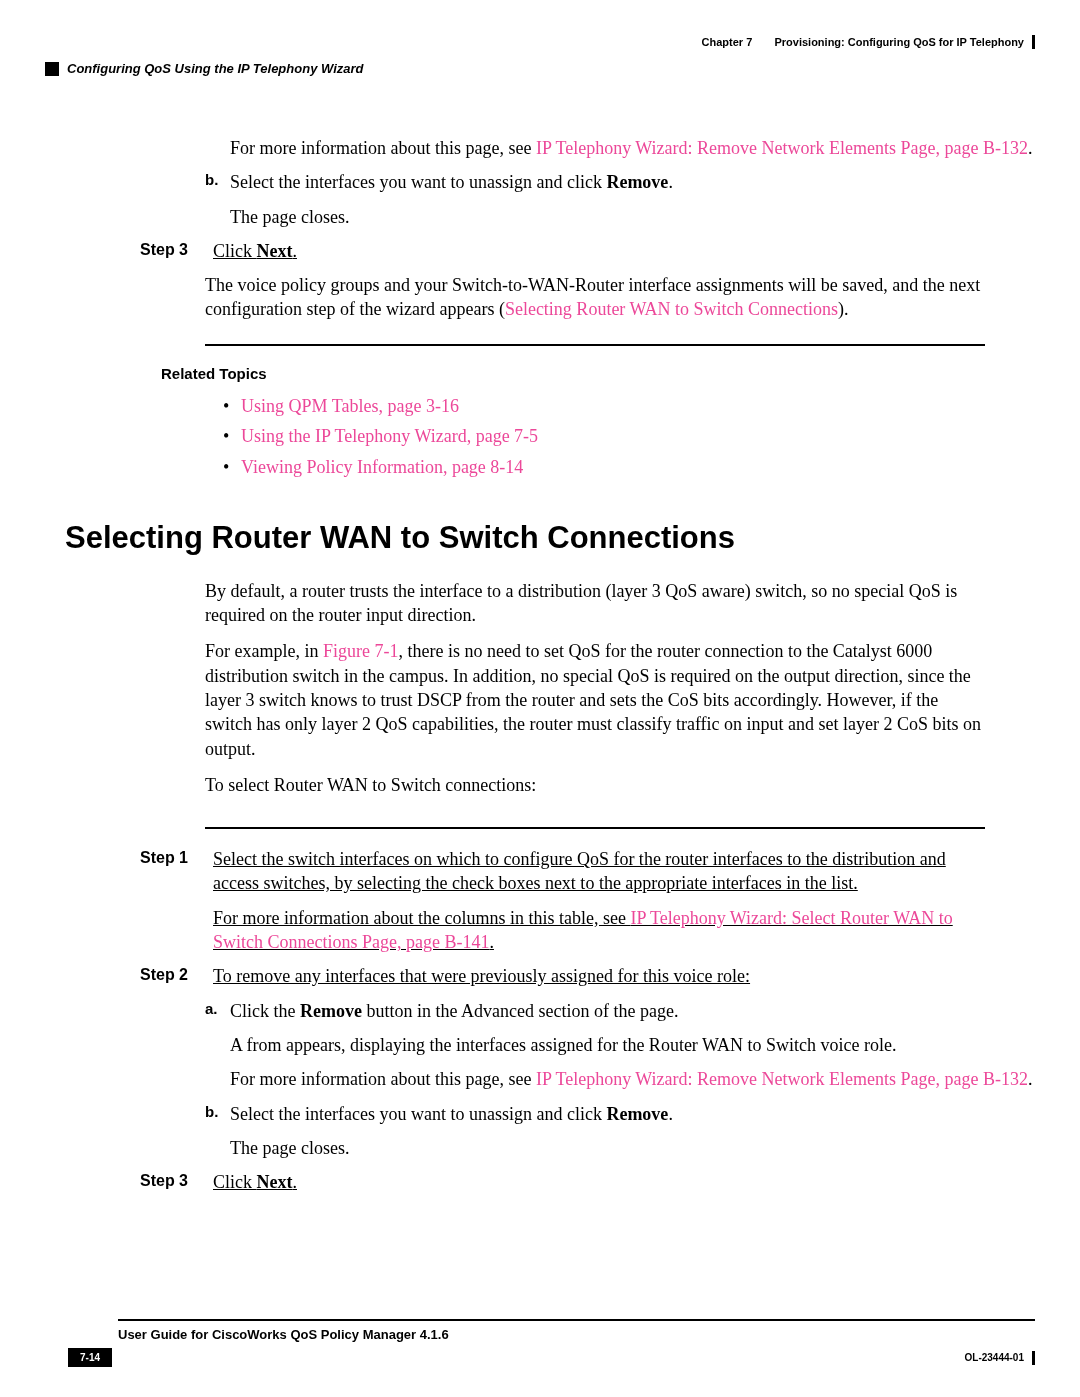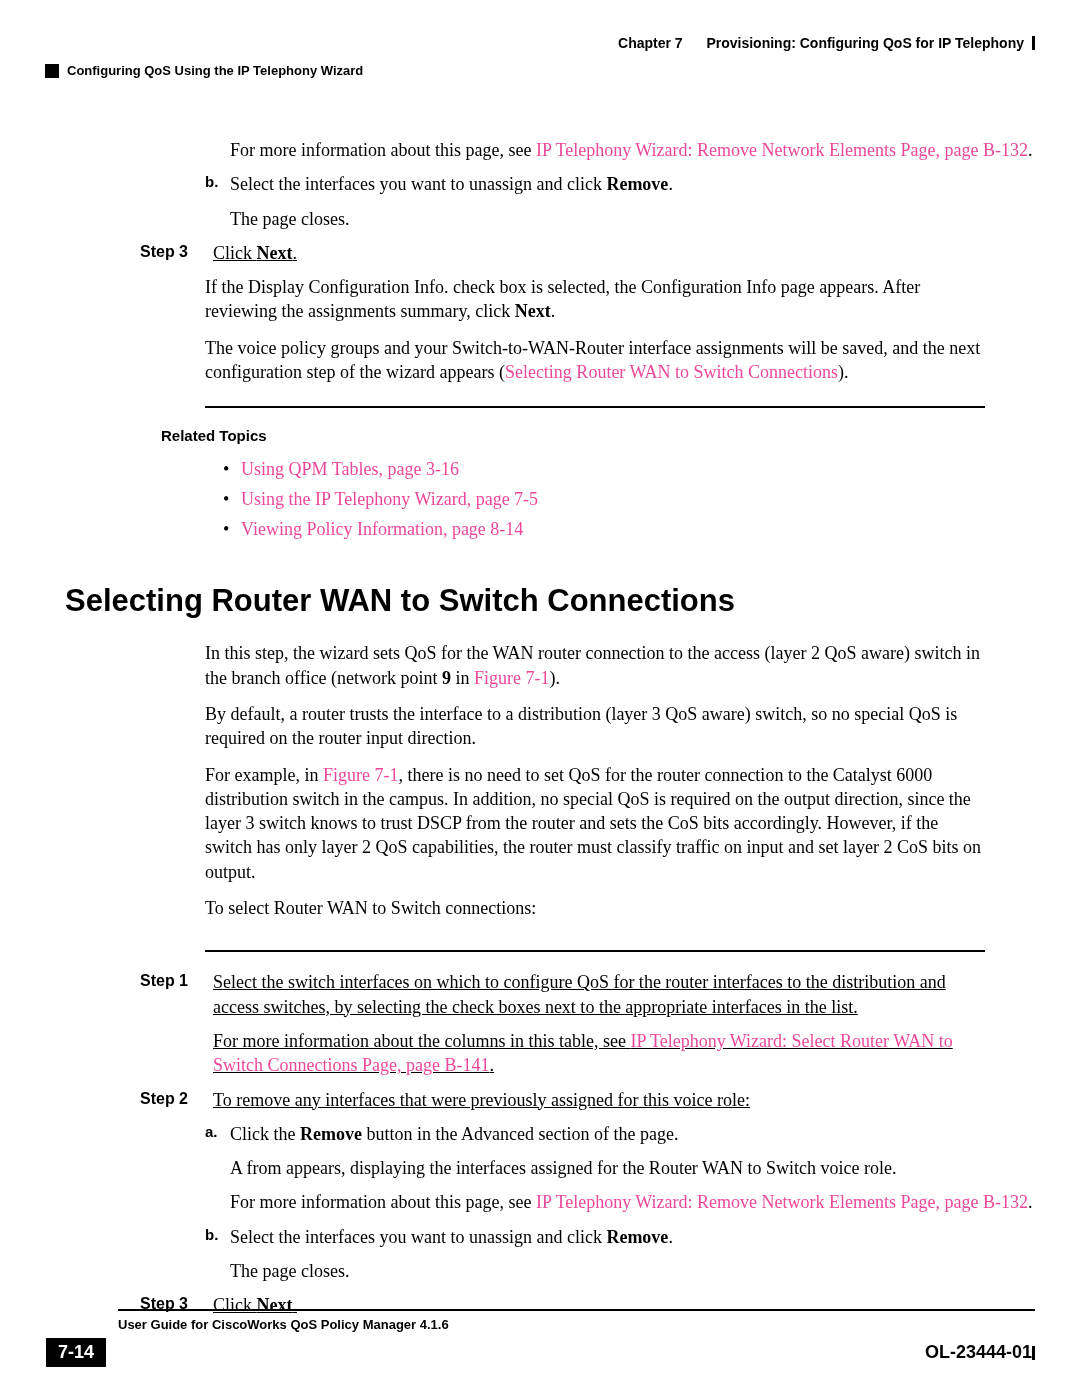--- a/index.html
+++ b/index.html
@@ -15,32 +15,33 @@
     position: absolute;
     inset: 0;
     padding: 35px 45px 40px 45px;
   }
   .header {
     display: flex;
     justify-content: flex-end;
     align-items: center;
     gap: 8px;
     font-family: Arial, Helvetica, sans-serif;
-    font-size: 14px;
+    font-size: 11px;
     font-weight: bold;
   }
   .sq { width: 14px; height: 14px; background: #000; }
   .subheader {
     display: flex;
     align-items: center;
     gap: 8px;
     margin-top: 12px;
     font-family: Arial, Helvetica, sans-serif;
     font-size: 13px;
     font-weight: bold;
+    font-style: italic;
   }
   .content {
     margin-top: 60px;
     font-size: 18px;
     line-height: 1.35;
   }
   .indent2 { margin-left: 185px; }
   .para { margin-bottom: 10px; }
   .link { color: #ec4899; }
   .step-row { display: flex; margin-bottom: 10px; gap: 8px; }
@@ -70,22 +71,24 @@
     font-family: Arial, Helvetica, sans-serif;
     font-size: 13px;
     font-weight: bold;
     padding-top: 6px;
     margin: 0 0 6px 72px;
   }
   .footer-row {
     display: flex;
     align-items: center;
     font-family: Arial, Helvetica, sans-serif;
-    font-size: 18px;
-    font-weight: bold;
+    font-size: 10px;
+    font-weight: bold;
+    gap: 8px;
+    margin-left: 22px;
   }
   .page-num {
     background: #000;
     color: #fff;
     padding: 4px 12px;
   }
   .footer-spacer { flex: 1; }
   .tiny-rule { width: 3px; height: 14px; background: #000; }
 </style>
 </head>
@@ -118,23 +121,20 @@
     </div>
     <div class="indent2 para">The page closes.</div>
 
     <div class="step-row">
       <div class="step-label">Step 3</div>
       <div class="step-body">
         <span>Click </span><span class="bold">Next</span><span>.</span>
       </div>
     </div>
     <div class="body-block para">
-      <span>If the Display Configuration Info. check box is selected, the Configuration Info page appears. After reviewing the assignments summary, click </span><span class="bold">Next</span><span>.</span>
-    </div>
-    <div class="body-block para">
       <span>The voice policy groups and your Switch-to-WAN-Router interface assignments will be saved, and the next configuration step of the wizard appears (</span><span class="link">Selecting Router WAN to Switch Connections</span><span>).</span>
     </div>
 
     <div class="hr"></div>
 
     <div class="related">Related Topics</div>
     <div class="bullet-row">
       <span class="bullet">•</span>
       <span class="link">Using QPM Tables, page 3-16</span>
     </div>
@@ -142,23 +142,20 @@
       <span class="bullet">•</span>
       <span class="link">Using the IP Telephony Wizard, page 7-5</span>
     </div>
     <div class="bullet-row">
       <span class="bullet">•</span>
       <span class="link">Viewing Policy Information, page 8-14</span>
     </div>
 
     <h2 class="h2">Selecting Router WAN to Switch Connections</h2>
 
-    <div class="body-block para">
-      <span>In this step, the wizard sets QoS for the WAN router connection to the access (layer 2 QoS aware) switch in the branch office (network point </span><span class="bold">9</span><span> in </span><span class="link">Figure 7-1</span><span>).</span>
-    </div>
     <div class="body-block para">By default, a router trusts the interface to a distribution (layer 3 QoS aware) switch, so no special QoS is required on the router input direction.</div>
     <div class="body-block para">
       <span>For example, in </span><span class="link">Figure 7-1</span><span>, there is no need to set QoS for the router connection to the Catalyst 6000 distribution switch in the campus. In addition, no special QoS is required on the output direction, since the layer 3 switch knows to trust DSCP from the router and sets the CoS bits accordingly. However, if the switch has only layer 2 QoS capabilities, the router must classify traffic on input and set layer 2 CoS bits on output.</span>
     </div>
     <div class="body-block" style="margin-bottom:30px">To select Router WAN to Switch connections:</div>
 
     <div class="hr"></div>
 
     <div class="step-row">
       <div class="step-label">Step 1</div>

